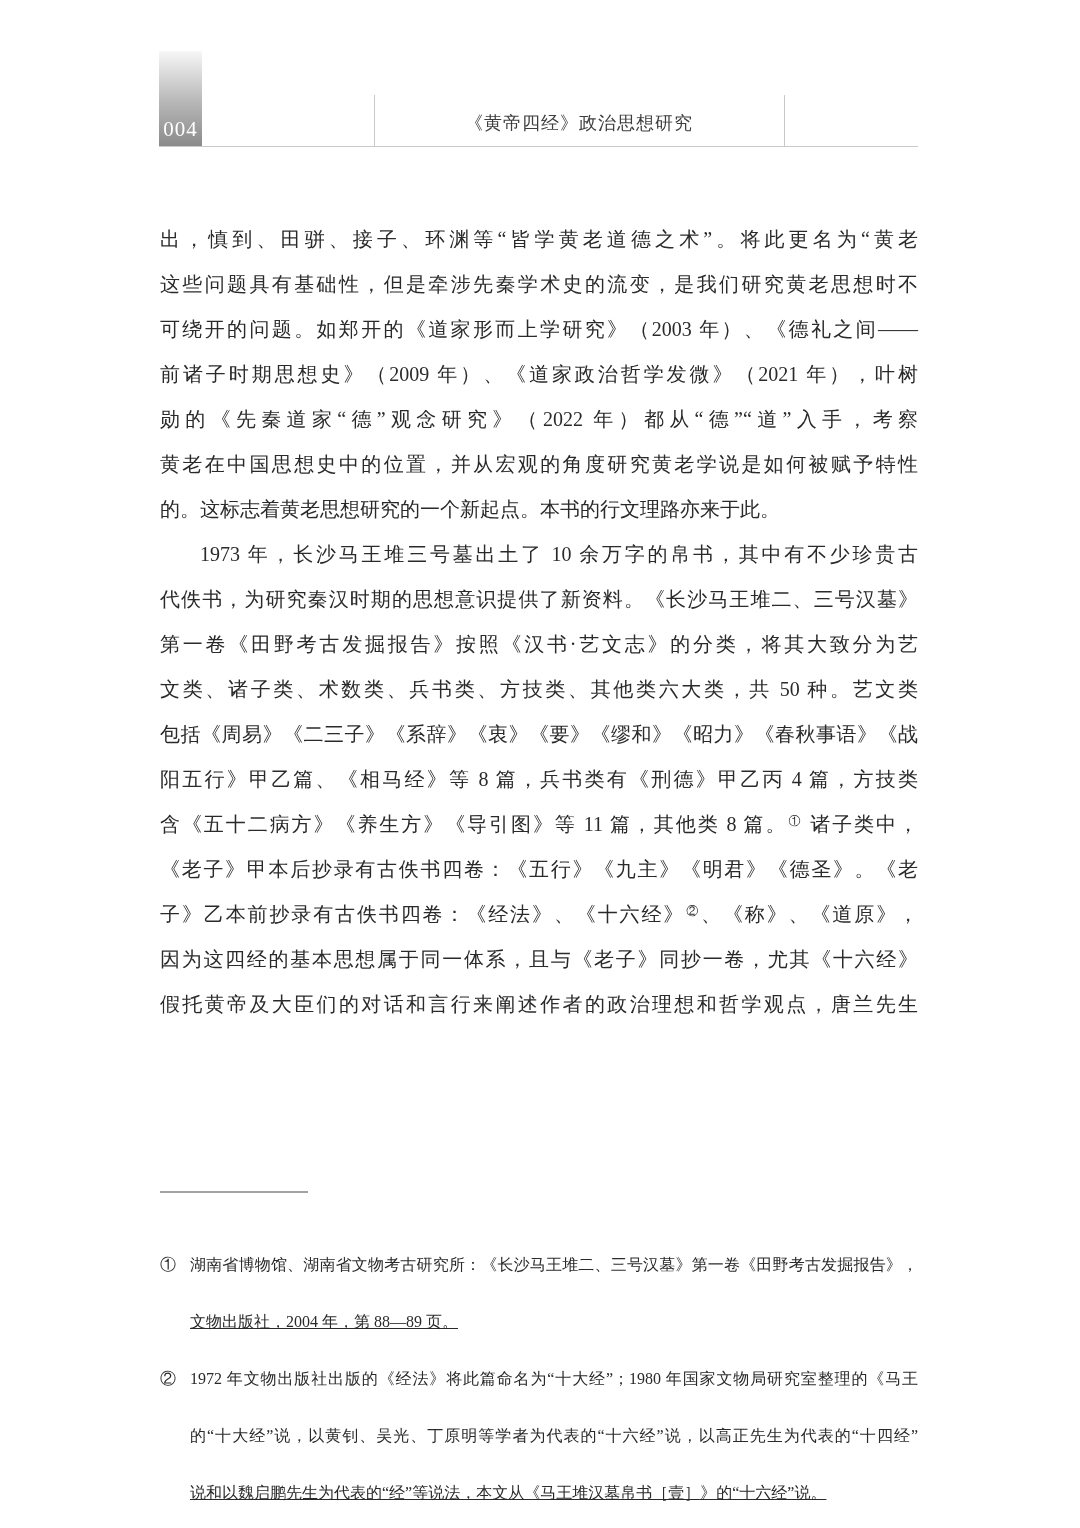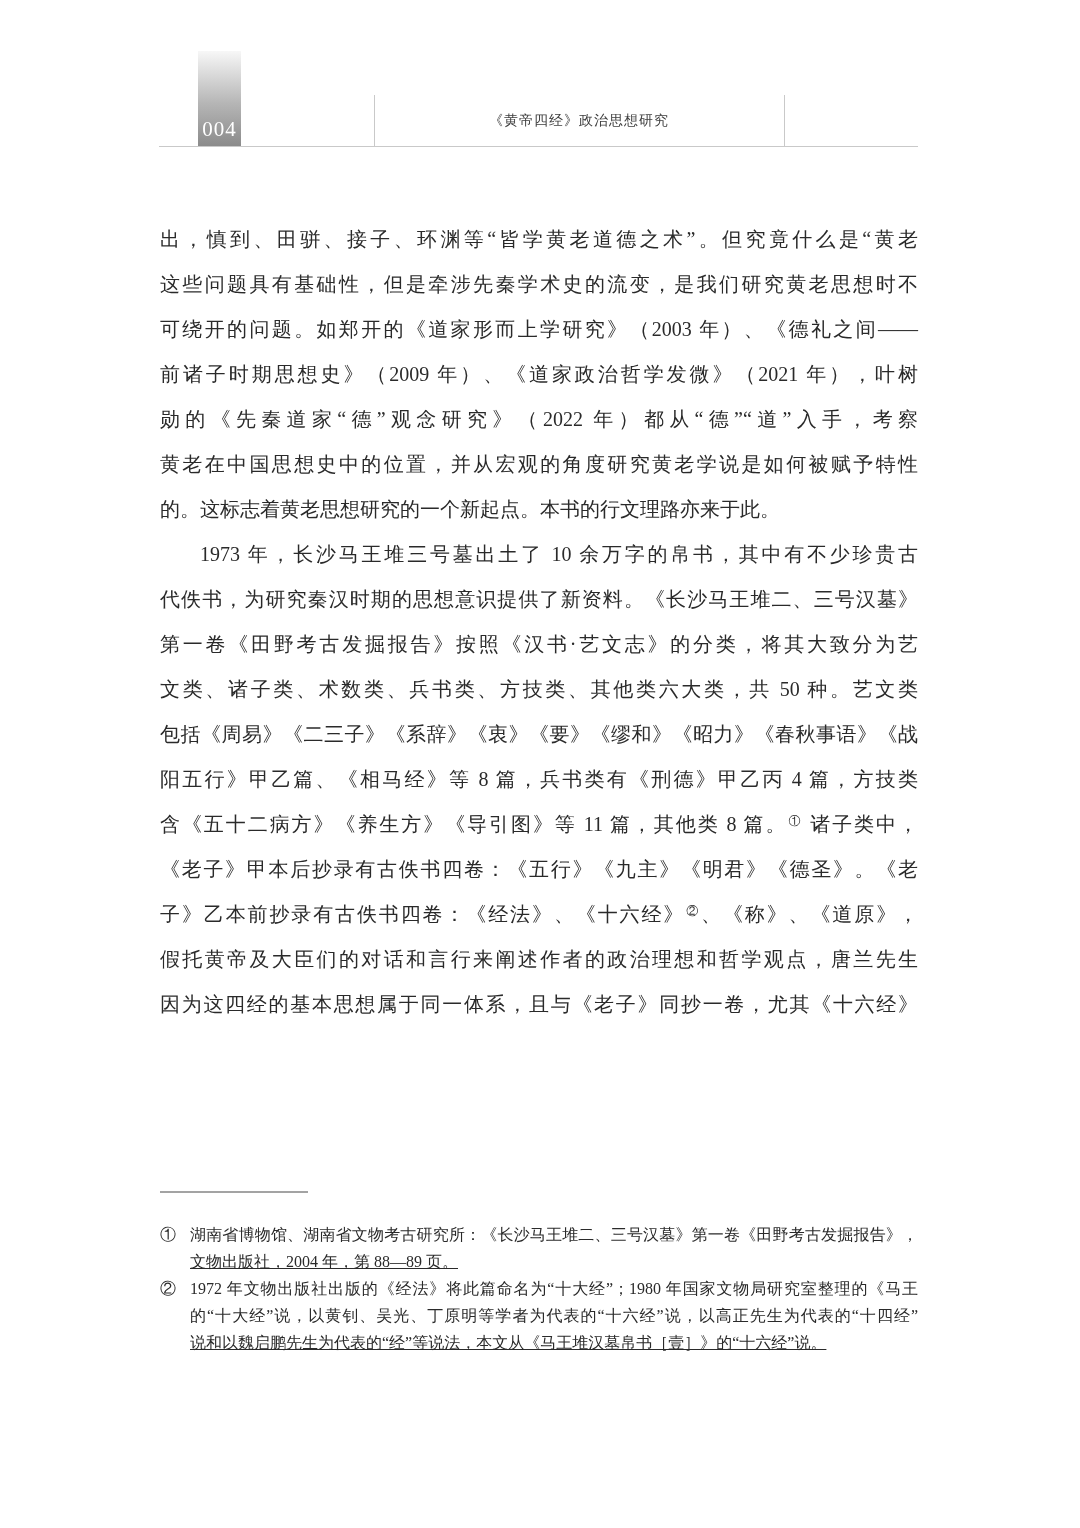--- a/index.html
+++ b/index.html
@@ -10,39 +10,39 @@
     background:var(--page-bg,#ffffff);
     font-family:"Liberation Serif","DejaVu Serif",serif;
     color:var(--text,#262626);
     overflow:hidden;
   }
   
   .grad-bar{
     position:absolute;left:159px;top:51px;width:43px;height:96px;
     background:linear-gradient(180deg,var(--bar-top,#f7f7f7) 0%,var(--bar-mid,#b5b5b5) 55%,var(--bar-bottom,#8a8a8a) 100%);
     display:flex;align-items:flex-end;justify-content:center;
-    box-sizing:border-box;padding-bottom:7px;margin-left:39px;
+    box-sizing:border-box;padding-bottom:7px;
   }
   .page-num{
     color:var(--page-num-color,#ffffff);
     font-size:21px;line-height:1;letter-spacing:1px;
   }
   .header-rule{
     position:absolute;left:159px;top:146px;width:759px;height:1px;
     background:var(--muted-line,#c9c9c9);
   }
   .vline{
     position:absolute;top:95px;width:1px;height:51px;
     background:var(--muted-line,#c9c9c9);
   }
   .vline-left{left:374px;}
   .vline-right{left:784px;}
   .running-title{
     position:absolute;left:374px;top:113px;width:410px;
-    text-align:center;font-size:14px;line-height:1.2;
+    text-align:center;font-size:18px;line-height:1.2;
     letter-spacing:1px;color:var(--title-color,#3d3d3d);
   }
   
   .body-text{
     position:absolute;left:160px;top:217px;width:758px;
     font-size:20px;
   }
   .line{
     height:45px;line-height:45px;
     text-align:justify;text-align-last:justify;
@@ -63,58 +63,58 @@
     position:absolute;left:160px;top:1221px;width:758px;
     font-size:16px;
   }
   .footnote{position:relative;padding-left:30px;box-sizing:border-box;}
   .fn-marker{
     position:absolute;left:0;top:0;
     line-height:27px;font-size:16px;
   }
   .fn-line{
     line-height:27px;
-    text-align:justify;text-align-last:justify;
+    text-align:justify;text-align-last:justify;margin-top:30px;
   }
   .fn-line.short{text-align-last:left;text-decoration:underline;}
 </style>
 </head>
 <body>
 
 <div id="page">
 
   <header>
     <div class="grad-bar">
       <span class="page-num">004</span>
     </div>
     <div class="header-rule"></div>
     <div class="vline vline-left"></div>
     <div class="vline vline-right"></div>
     <div class="running-title">《黄帝四经》政治思想研究</div>
   </header>
 
   <main class="body-text">
-      <div class="line">出，慎到、田骈、接子、环渊等“皆学黄老道德之术”。但究竟什么是“黄老</div>
+      <div class="line">出，慎到、田骈、接子、环渊等“皆学黄老道德之术”。将此更名为“黄老</div>
       <div class="line">这些问题具有基础性，但是牵涉先秦学术史的流变，是我们研究黄老思想时不</div>
       <div class="line">可绕开的问题。如郑开的《道家形而上学研究》（2003 年）、《德礼之间——</div>
       <div class="line">前诸子时期思想史》（2009 年）、《道家政治哲学发微》（2021 年），叶树</div>
       <div class="line">勋的《先秦道家“德”观念研究》（2022 年）都从“德”“道”入手，考察</div>
       <div class="line">黄老在中国思想史中的位置，并从宏观的角度研究黄老学说是如何被赋予特性</div>
       <div class="line short">的。这标志着黄老思想研究的一个新起点。本书的行文理路亦来于此。</div>
       <div class="line indent">1973 年，长沙马王堆三号墓出土了 10 余万字的帛书，其中有不少珍贵古</div>
       <div class="line">代佚书，为研究秦汉时期的思想意识提供了新资料。《长沙马王堆二、三号汉墓》</div>
       <div class="line">第一卷《田野考古发掘报告》按照《汉书·艺文志》的分类，将其大致分为艺</div>
       <div class="line">文类、诸子类、术数类、兵书类、方技类、其他类六大类，共 50 种。艺文类</div>
       <div class="line">包括《周易》《二三子》《系辞》《衷》《要》《缪和》《昭力》《春秋事语》《战</div>
       <div class="line">阳五行》甲乙篇、《相马经》等 8 篇，兵书类有《刑德》甲乙丙 4 篇，方技类</div>
       <div class="line">含《五十二病方》《养生方》《导引图》等 11 篇，其他类 8 篇。<sup>①</sup> 诸子类中，</div>
       <div class="line">《老子》甲本后抄录有古佚书四卷：《五行》《九主》《明君》《德圣》。《老</div>
       <div class="line">子》乙本前抄录有古佚书四卷：《经法》、《十六经》<sup>②</sup>、《称》、《道原》，</div>
+      <div class="line">因为这四经的基本思想属于同一体系，且与《老子》同抄一卷，尤其《十六经》</div>
       <div class="line">假托黄帝及大臣们的对话和言行来阐述作者的政治理想和哲学观点，唐兰先生</div>
-      <div class="line">因为这四经的基本思想属于同一体系，且与《老子》同抄一卷，尤其《十六经》</div>
     </main>
 
   <div class="fn-sep"></div>
 
   <section class="footnotes">
       <div class="footnote">
         <span class="fn-marker">①</span>
         <div class="fn-line">湖南省博物馆、湖南省文物考古研究所：《长沙马王堆二、三号汉墓》第一卷《田野考古发掘报告》，</div>
         <div class="fn-line short">文物出版社，2004 年，第 88—89 页。</div>
       </div>

